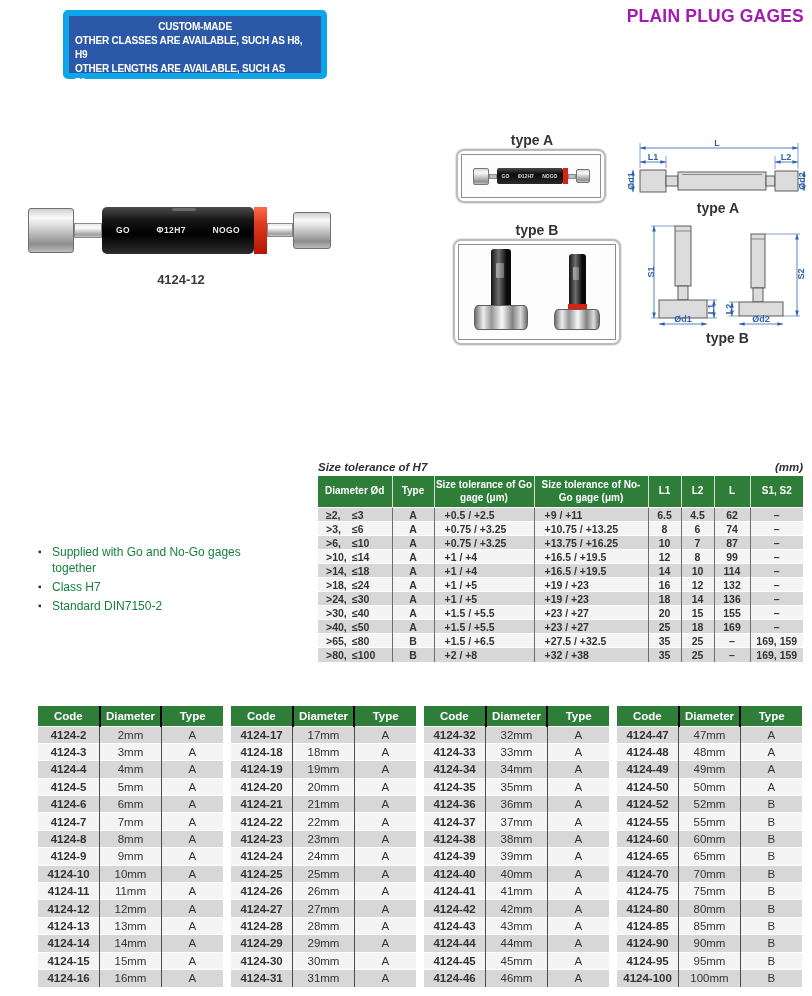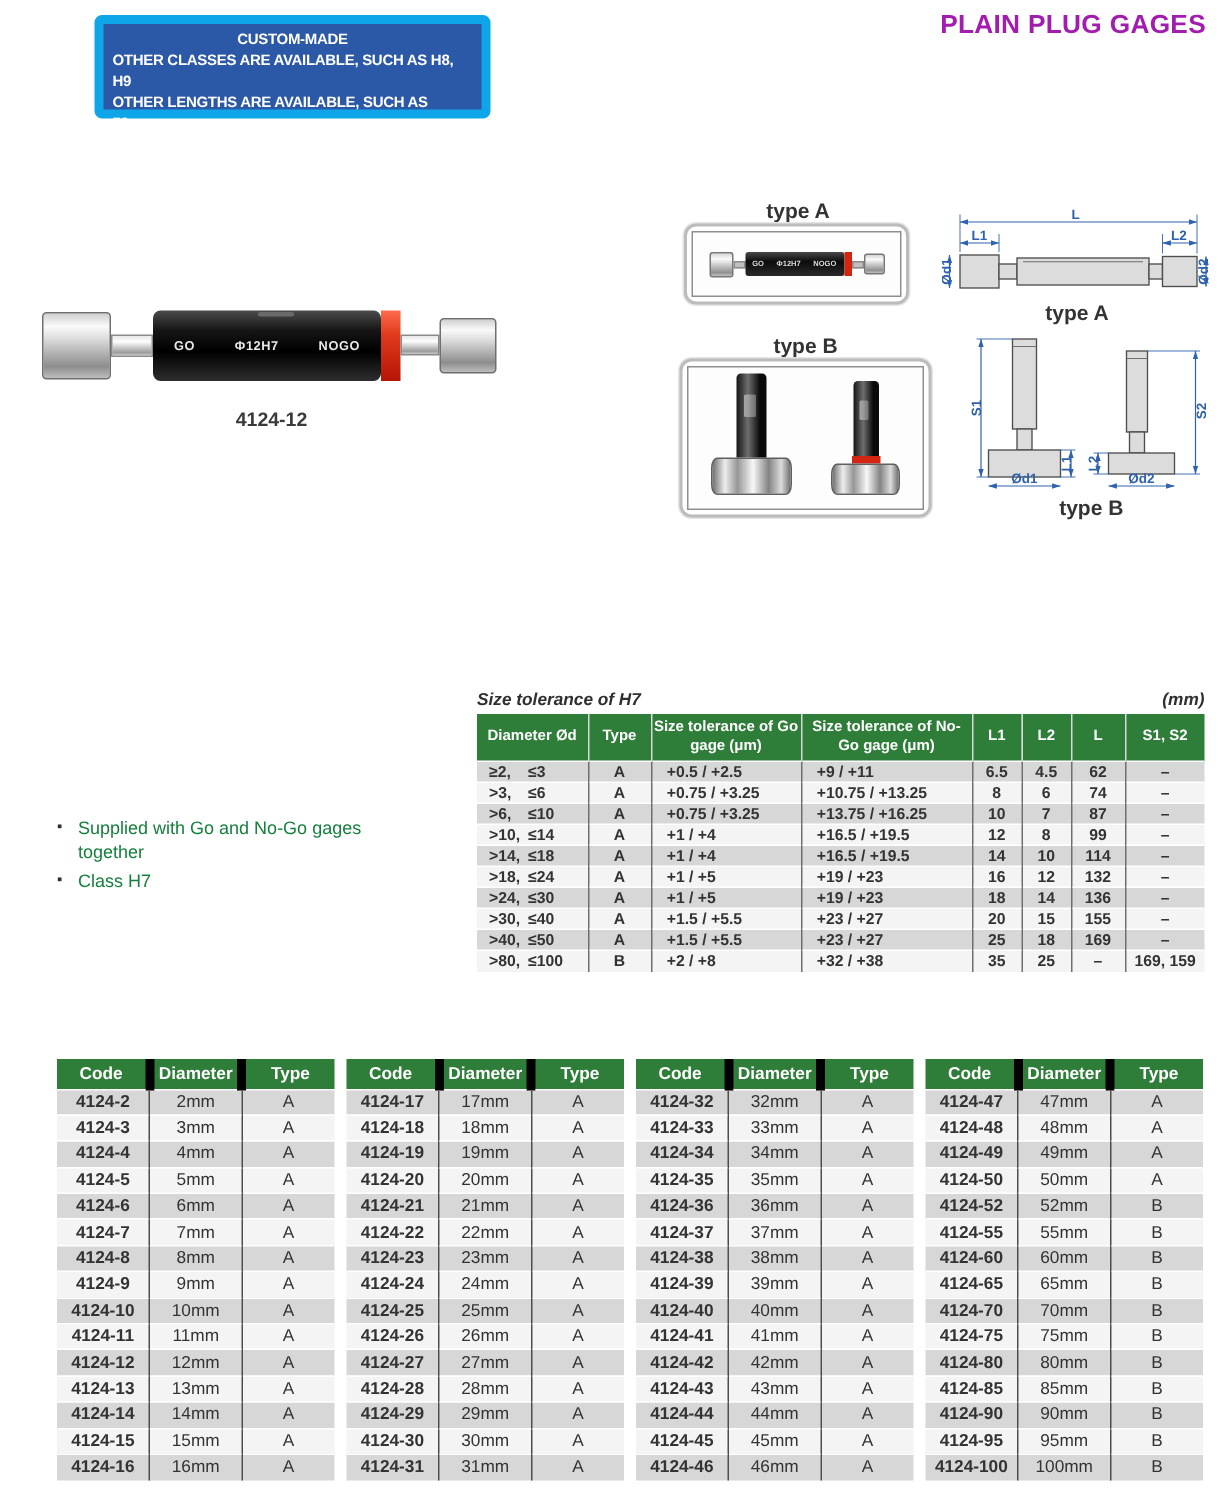--- a/index.html
+++ b/index.html
@@ -87,21 +87,21 @@
   .tol tbody tr:nth-child(even) td{background:var(--row-light);}
   .tol td.c{text-align:center;}
   .tol td.l{text-align:left;padding-left:10px;}
   .dmin{display:inline-block;width:32px;padding-left:6px;}
   .dmax{display:inline-block;}
 
   
   .ct{top:706px;width:185px;}
   #ct0{left:38px;} #ct1{left:231px;} #ct2{left:424px;} #ct3{left:617px;}
   .ctable{width:185px;}
-  .ctable th{background:var(--green);color:#fff;font-size:11.5px;font-weight:bold;height:20px;border-left:6px solid #000000;}
+  .ctable th{background:var(--green);color:#fff;font-size:11.5px;font-weight:bold;height:20px;border-left:2px solid #000000;}
   .ctable th:first-child{border-left:none;}
   .ctable td{font-size:11.5px;color:#333;text-align:center;height:17.4px;border-left:1px solid #4d4d4d;border-top:1px solid #fff;}
   .ctable td:first-child{border-left:none;}
   .ctable td.code{font-weight:bold;}
   .ctable tbody tr:nth-child(odd) td{background:var(--row-gray);}
   .ctable tbody tr:nth-child(even) td{background:var(--row-light);}
 </style>
 </head>
 <body>
 
@@ -221,20 +221,21 @@
   <line class="dim" x1="87" y1="80" x2="87" y2="94" marker-start="url(#ar)" marker-end="url(#ar)"></line>
   <text transform="rotate(-90 84 87)" x="84" y="90" text-anchor="middle" font-size="8">L2</text>
   <line class="dim" x1="94" y1="102" x2="138" y2="102" marker-start="url(#ar)" marker-end="url(#ar)"></line>
   <text x="116" y="100" text-anchor="middle">Ød2</text>
 </svg>
 <div class="abs type-label drawB-cap">type B</div>
 
 <ul class="abs features" id="features">
     <li>Supplied with Go and No-Go gages together</li>
     <li>Class H7</li>
+    <li>Standard DIN7150-2</li>
   </ul>
 
 <div class="abs tol-wrap">
   <div class="tol-title">
     <span>Size tolerance of H7</span>
     <span>(mm)</span>
   </div>
   <table class="tol">
     <colgroup>
       <col style="width:74px">
@@ -343,20 +344,30 @@
           <td><span class="dmin">&gt;40,</span><span class="dmax">≤50</span></td>
           <td class="c">A</td>
           <td class="l">+1.5 / +5.5</td>
           <td class="l">+23 / +27</td>
           <td class="c">25</td>
           <td class="c">18</td>
           <td class="c">169</td>
           <td class="c">–</td>
         </tr>
         <tr>
+          <td><span class="dmin">&gt;65,</span><span class="dmax">≤80</span></td>
+          <td class="c">B</td>
+          <td class="l">+1.5 / +6.5</td>
+          <td class="l">+27.5 / +32.5</td>
+          <td class="c">35</td>
+          <td class="c">25</td>
+          <td class="c">–</td>
+          <td class="c">169, 159</td>
+        </tr>
+        <tr>
           <td><span class="dmin">&gt;80,</span><span class="dmax">≤100</span></td>
           <td class="c">B</td>
           <td class="l">+2 / +8</td>
           <td class="l">+32 / +38</td>
           <td class="c">35</td>
           <td class="c">25</td>
           <td class="c">–</td>
           <td class="c">169, 159</td>
         </tr>
       </tbody>

